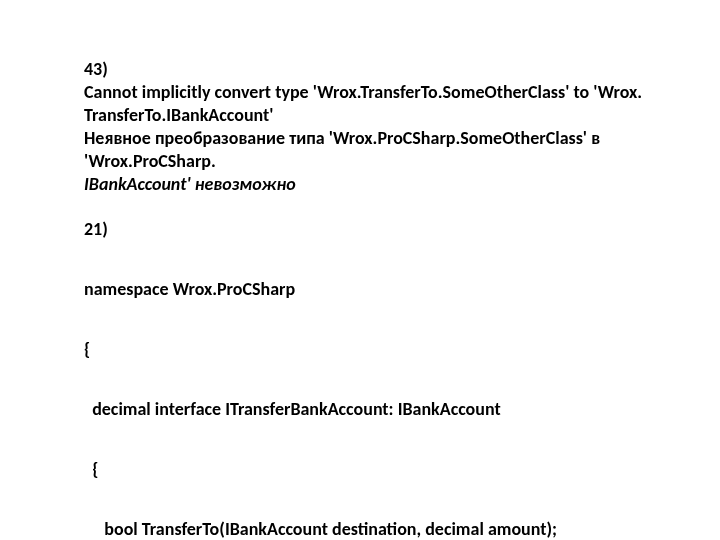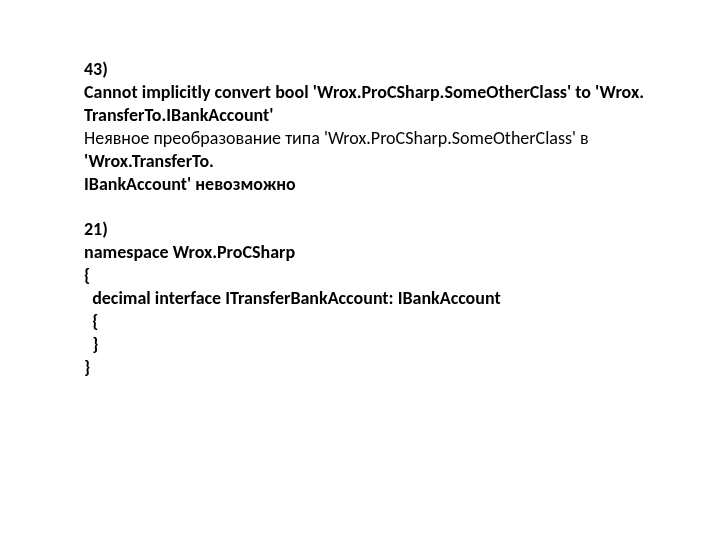--- a/index.html
+++ b/index.html
@@ -13,55 +13,58 @@
   }
   .page {
     padding: 58px 54px 0 84px;
     font-size: 18px;
     line-height: 1.28;
   }
   .bold {
     font-weight: 700;
   }
   .italic {
+    font-style: italic;
   }
   .block {
     margin: 0;
   }
   .gap {
     height: 22px;
   }
   .code-line {
     white-space: pre;
     font-weight: 700;
+    margin-top: 37px;
   }
   .mixed-line span {
-    font-weight: 400;
+    font-weight: 700;
   }
 </style>
 </head>
 <body>
 
 <div class="page">
 
   <div class="block bold">43)</div>
-  <div class="block bold">Cannot implicitly convert bool 'Wrox.ProCSharp.SomeOtherClass' to 'Wrox.</div>
+  <div class="block bold">Cannot implicitly convert type 'Wrox.TransferTo.SomeOtherClass' to 'Wrox.</div>
   <div class="block bold">TransferTo.IBankAccount'</div>
 
   <div class="block mixed-line">
     <span>Неявное преобразование типа </span><span>'Wrox.ProCSharp.SomeOtherClass' </span><span>в</span>
   </div>
-  <div class="block bold">'Wrox.TransferTo.</div>
+  <div class="block bold">'Wrox.ProCSharp.</div>
   <div class="block bold italic">
     <span>IBankAccount' </span><span>невозможно</span>
   </div>
 
   <div class="gap"></div>
 
   <div class="block bold">21)</div>
   <div class="code-line">namespace Wrox.ProCSharp</div>
   <div class="code-line">{</div>
   <div class="code-line">  decimal interface ITransferBankAccount: IBankAccount</div>
   <div class="code-line">  {</div>
+  <div class="code-line">     bool TransferTo(IBankAccount destination, decimal amount);</div>
   <div class="code-line">  }</div>
   <div class="code-line">}</div>
 
 </div>
 
 </body></html>

